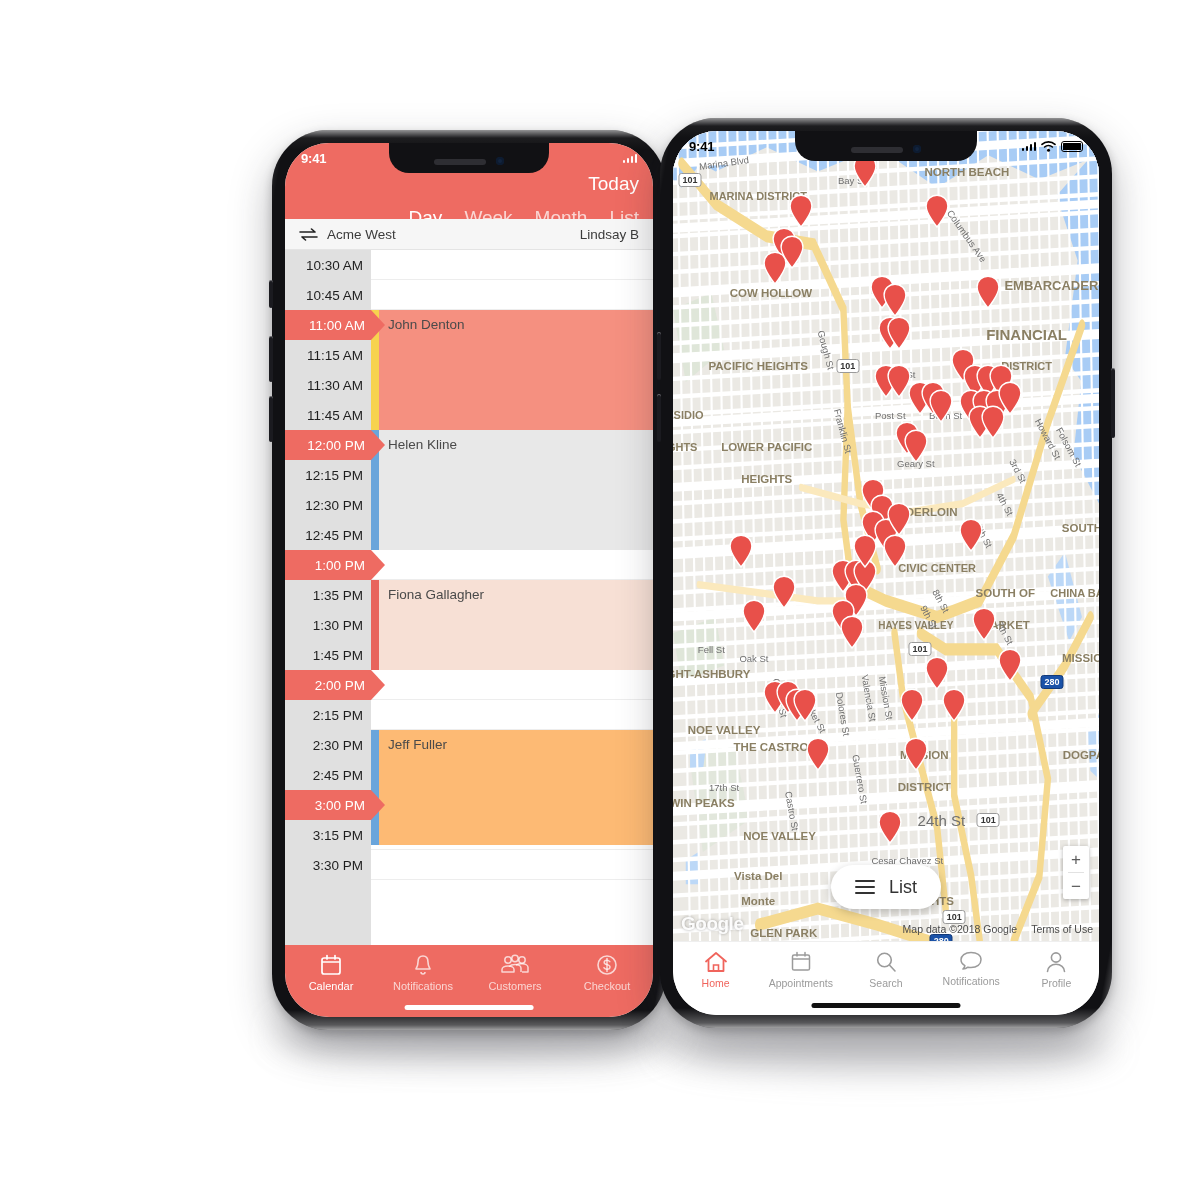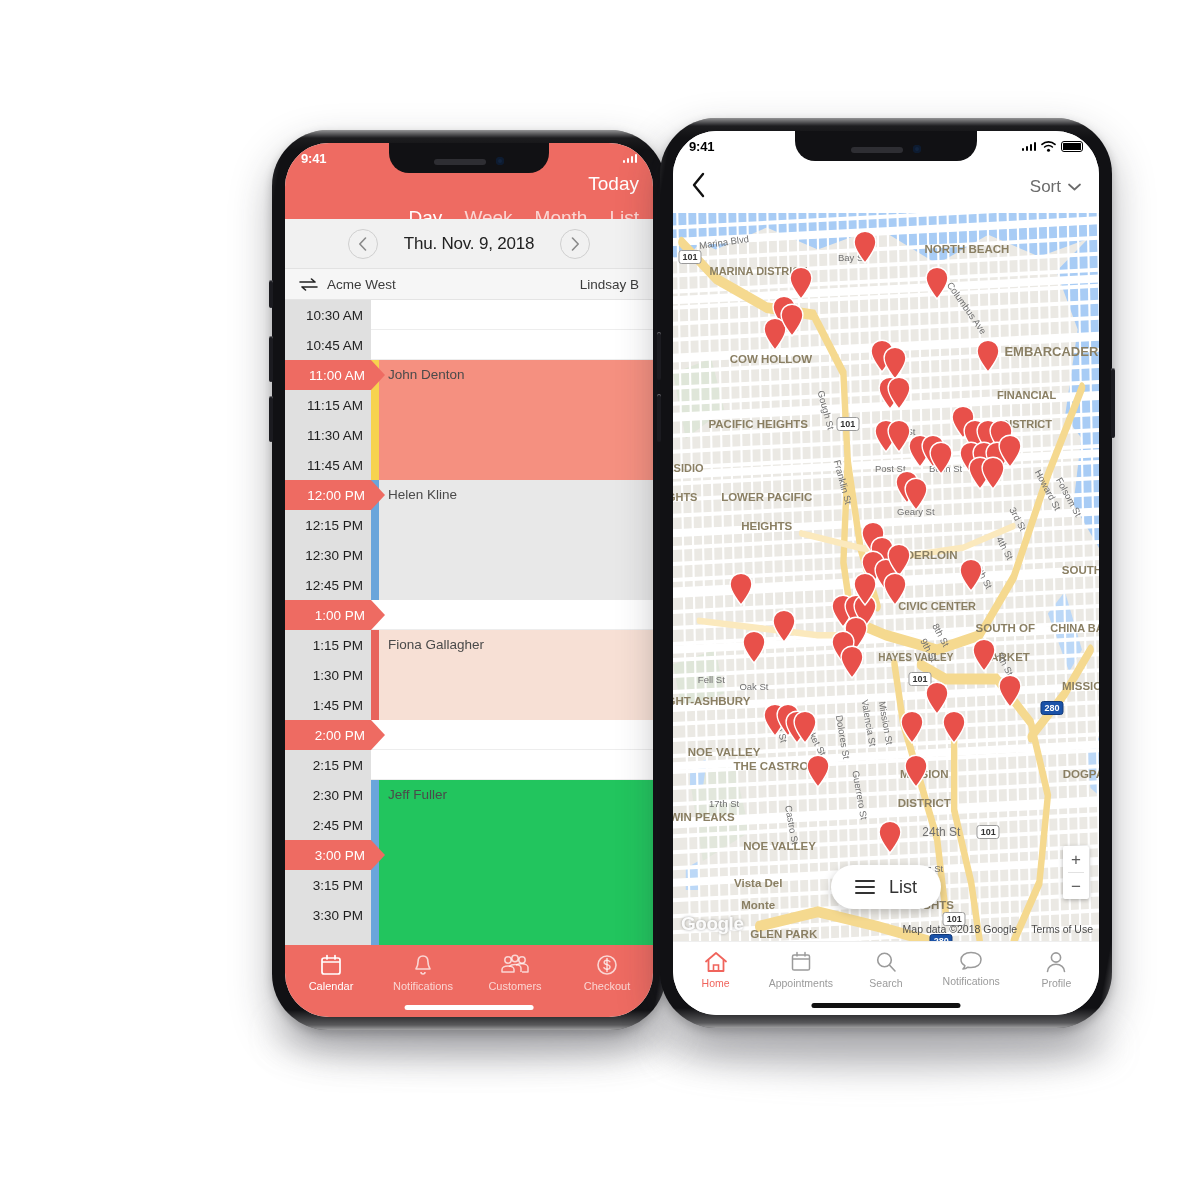--- a/index.html
+++ b/index.html
@@ -224,33 +224,20 @@
             <div class="cal-today">Today</div>
             <div class="cal-viewtabs">
               <div class="cal-vt active">Day</div>
               <div class="cal-vt">Week</div>
               <div class="cal-vt">Month</div>
               <div class="cal-vt">List</div>
             </div>
           </div>
         </div>
 
-        <div class="cal-datebar">
-          <div class="nav-circ">
-            <svg width="9" height="14" viewBox="0 0 9 14">
-              <path d="M7.5 1 L1.8 7 L7.5 13" fill="none" stroke="#8a8a8a" stroke-width="1.6" stroke-linecap="round" stroke-linejoin="round"></path>
-            </svg>
-          </div>
-          <div class="cal-date">Thu. Nov. 9, 2018</div>
-          <div class="nav-circ">
-            <svg width="9" height="14" viewBox="0 0 9 14">
-              <path d="M1.5 1 L7.2 7 L1.5 13" fill="none" stroke="#8a8a8a" stroke-width="1.6" stroke-linecap="round" stroke-linejoin="round"></path>
-            </svg>
-          </div>
-        </div>
 
         <div class="cal-locbar">
           <div class="loc-left">
             <svg width="19" height="13" viewBox="0 0 19 13">
               <path d="M1 4 H16 M12.5 1 L16 4 M18 9 H3 M6.5 12 L3 9" fill="none" stroke="#222" stroke-width="1.6" stroke-linecap="round" stroke-linejoin="round"></path>
             </svg>
             <span class="loc-text">Acme West</span>
           </div>
           <div class="loc-right">Lindsay B</div>
         </div>
@@ -261,21 +248,21 @@
               <div class="slot">10:45 AM</div>
               <div class="slot hour">11:00 AM</div>
               <div class="slot">11:15 AM</div>
               <div class="slot">11:30 AM</div>
               <div class="slot">11:45 AM</div>
               <div class="slot hour">12:00 PM</div>
               <div class="slot">12:15 PM</div>
               <div class="slot">12:30 PM</div>
               <div class="slot">12:45 PM</div>
               <div class="slot hour">1:00 PM</div>
-              <div class="slot">1:15 PM</div>
+              <div class="slot">1:35 PM</div>
               <div class="slot">1:30 PM</div>
               <div class="slot">1:45 PM</div>
               <div class="slot hour">2:00 PM</div>
               <div class="slot">2:15 PM</div>
               <div class="slot">2:30 PM</div>
               <div class="slot">2:45 PM</div>
               <div class="slot hour">3:00 PM</div>
               <div class="slot">3:15 PM</div>
               <div class="slot">3:30 PM</div>
             </div>
@@ -306,21 +293,21 @@
                 <div class="body">John Denton</div>
               </div>
               <div class="event" style="top: 180px; height: 120px; background: rgb(232, 232, 232);">
                 <div class="bar" style="background: rgb(106, 165, 219);"></div>
                 <div class="body">Helen Kline</div>
               </div>
               <div class="event" style="top: 330px; height: 90px; background: rgb(247, 224, 213);">
                 <div class="bar" style="background: rgb(232, 101, 92);"></div>
                 <div class="body">Fiona Gallagher</div>
               </div>
-              <div class="event" style="top: 480px; height: 189px; background: #22c55e;">
+              <div class="event" style="top: 480px; height: 115px; background: #fdba74;">
                 <div class="bar" style="background: rgb(106, 165, 219);"></div>
                 <div class="body">Jeff Fuller</div>
               </div>
             </div>
         </div>
 
         <div class="tabbar-red" id="cal-tabbar">
             <div class="tab active">
               <div class="ti">
                 <svg width="24" height="24" viewBox="0 0 24 24">
@@ -396,33 +383,20 @@
             <svg width="15" height="11" viewBox="0 0 15 11">
               <path d="M1 3.4 A9.5 9.5 0 0 1 14 3.4" fill="none" stroke="#000" stroke-width="1.6" stroke-linecap="round"></path>
               <path d="M3.6 6 A6 6 0 0 1 11.4 6" fill="none" stroke="#000" stroke-width="1.6" stroke-linecap="round"></path>
               <circle cx="7.5" cy="9.2" r="1.5" fill="#000"></circle>
             </svg>
             <div class="batt" style="border:1.4px solid #000; background:#000; background-clip:content-box; padding:1.4px;">
             </div>
           </div>
         </div>
 
-        <div class="map-navbar">
-          <div class="back-chev">
-            <svg width="15" height="26" viewBox="0 0 15 26">
-              <path d="M12 2 L3 13 L12 24" fill="none" stroke="#111" stroke-width="2.4" stroke-linecap="round" stroke-linejoin="round"></path>
-            </svg>
-          </div>
-          <div class="sort-wrap">
-            <span>Sort</span>
-            <svg width="13" height="8" viewBox="0 0 13 8">
-              <path d="M1 1.5 L6.5 6.5 L12 1.5" fill="none" stroke="#6b6b6b" stroke-width="1.7" stroke-linecap="round" stroke-linejoin="round"></path>
-            </svg>
-          </div>
-        </div>
 
         <div class="map-area" id="map-area">
           <svg class="map-svg" viewBox="0 0 100 100" preserveAspectRatio="none">
             <rect x="0" y="0" width="100" height="100" fill="#ebe9e4"></rect>
 
             <path d="M0,0 H100 V3 L86,6 L74,3 L62,7 L48,2 L34,5 L22,2 L10,5 L0,2 Z" fill="#a8ccf5"></path>
             <path d="M100,0 V34 L92,28 L95,16 L90,8 L100,2 Z" fill="#a8ccf5"></path>
             <path d="M96,30 L100,26 V46 L94,40 Z" fill="#a8ccf5"></path>
             <path d="M0,1 L8,3 L2,7 L0,6 Z" fill="#a8ccf5"></path>
 
@@ -555,21 +529,21 @@
               <path d="M30,44 L44,46 L56,47 L68,46 L80,43"></path>
               <path d="M6,56 L20,57 L34,58 L44,58"></path>
             </g>
           </svg>
 
           <div id="map-overlays" style="position:absolute; inset:0;">
               <div class="mlbl" style="left: 20%; top: 8%; font-size: 11px;">MARINA DISTRICT</div>
               <div class="mlbl" style="left: 69%; top: 5%; font-size: 11.5px;">NORTH BEACH</div>
               <div class="mlbl" style="left: 90%; top: 19%; font-size: 13px;">EMBARCADERO</div>
               <div class="mlbl" style="left: 23%; top: 20%; font-size: 11.5px;">COW HOLLOW</div>
-              <div class="mlbl" style="left: 83%; top: 25%; font-size: 11px;">FINANCIAL</div>
+              <div class="mlbl" style="left: 83%; top: 25%; font-size: 15px;">FINANCIAL</div>
               <div class="mlbl" style="left: 83%; top: 29%; font-size: 11px;">DISTRICT</div>
               <div class="mlbl" style="left: 20%; top: 29%; font-size: 11.5px;">PACIFIC HEIGHTS</div>
               <div class="mlbl" style="left: 1%; top: 35%; font-size: 11px;">PRESIDIO</div>
               <div class="mlbl" style="left: 0%; top: 39%; font-size: 11px;">HEIGHTS</div>
               <div class="mlbl" style="left: 22%; top: 39%; font-size: 11.5px;">LOWER PACIFIC</div>
               <div class="mlbl" style="left: 22%; top: 43%; font-size: 11.5px;">HEIGHTS</div>
               <div class="mlbl" style="left: 58%; top: 47%; font-size: 11.5px;">TENDERLOIN</div>
               <div class="mlbl" style="left: 96%; top: 49%; font-size: 11.5px;">SOUTH</div>
               <div class="mlbl" style="left: 62%; top: 54%; font-size: 11px;">CIVIC CENTER</div>
               <div class="mlbl" style="left: 78%; top: 57%; font-size: 11.5px;">SOUTH OF</div>
@@ -609,21 +583,21 @@
               <div class="mlbl st" style="left: 9%; top: 64%; font-size: 9.5px; transform: translate(-50%, -50%) rotate(0deg);">Fell St</div>
               <div class="mlbl st" style="left: 19%; top: 65%; font-size: 9.5px; transform: translate(-50%, -50%) rotate(0deg);">Oak St</div>
               <div class="mlbl st" style="left: 25%; top: 70%; font-size: 9.5px; transform: translate(-50%, -50%) rotate(78deg);">Castro St</div>
               <div class="mlbl st" style="left: 33%; top: 72%; font-size: 9.5px; transform: translate(-50%, -50%) rotate(62deg);">Market St</div>
               <div class="mlbl st" style="left: 40%; top: 72%; font-size: 9.5px; transform: translate(-50%, -50%) rotate(80deg);">Dolores St</div>
               <div class="mlbl st" style="left: 46%; top: 70%; font-size: 9.5px; transform: translate(-50%, -50%) rotate(80deg);">Valencia St</div>
               <div class="mlbl st" style="left: 50%; top: 70%; font-size: 9.5px; transform: translate(-50%, -50%) rotate(80deg);">Mission St</div>
               <div class="mlbl st" style="left: 44%; top: 80%; font-size: 9.5px; transform: translate(-50%, -50%) rotate(80deg);">Guerrero St</div>
               <div class="mlbl st" style="left: 12%; top: 81%; font-size: 9.5px; transform: translate(-50%, -50%) rotate(0deg);">17th St</div>
               <div class="mlbl st" style="left: 28%; top: 84%; font-size: 9.5px; transform: translate(-50%, -50%) rotate(80deg);">Castro St</div>
-              <div class="mlbl st" style="left: 63%; top: 85%; font-size: 12px; transform: translate(-50%, -50%) rotate(0deg);">24th St</div>
+              <div class="mlbl st" style="left: 63%; top: 85%; font-size: 15px; transform: translate(-50%, -50%) rotate(0deg);">24th St</div>
               <div class="mlbl st" style="left: 55%; top: 90%; font-size: 9.5px; transform: translate(-50%, -50%) rotate(0deg);">Cesar Chavez St</div>
               <div class="shield" style="left: 4%; top: 6%;">101</div>
               <div class="shield" style="left: 41%; top: 29%;">101</div>
               <div class="shield" style="left: 58%; top: 64%;">101</div>
               <div class="shield i280" style="left: 89%; top: 68%;">280</div>
               <div class="shield" style="left: 74%; top: 85%;">101</div>
               <div class="shield" style="left: 66%; top: 97%;">101</div>
               <div class="shield i280" style="left: 63%; top: 100%;">280</div>
             </div>
           <div id="pin-layer" style="position:absolute; inset:0;">

